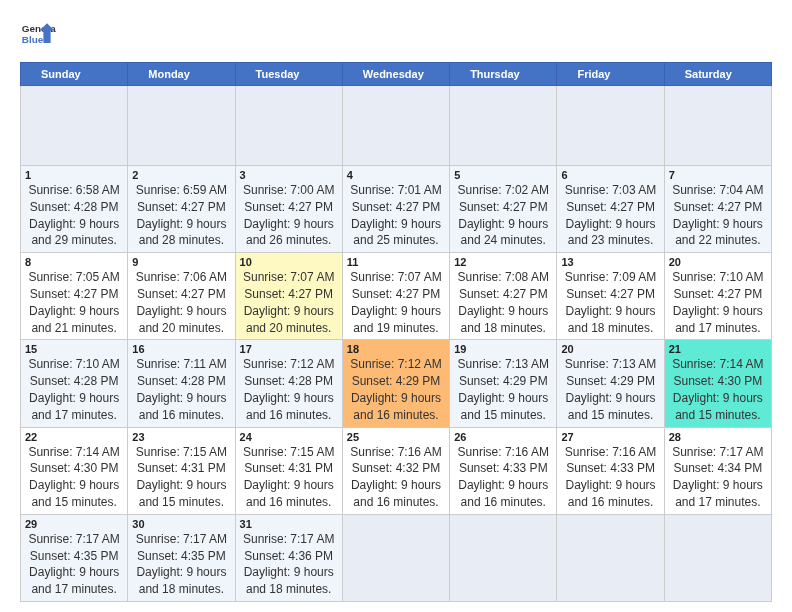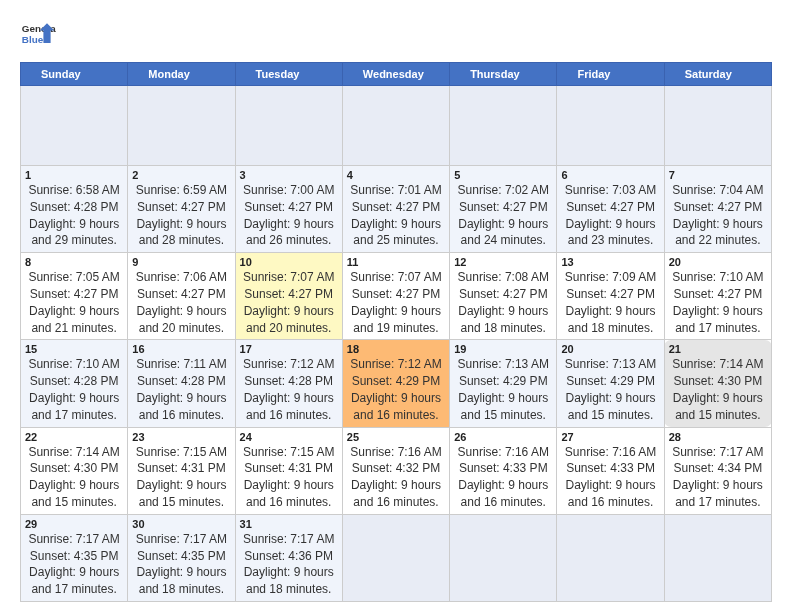--- a/index.html
+++ b/index.html
@@ -208,21 +208,21 @@
             <div class="cell-text">Sunrise: 7:12 AM<br>Sunset: 4:29 PM<br>Daylight: 9 hours and 16 minutes.</div>
           </td>
           <td style="background: rgb(240, 244, 251);">
             <span class="day-num">19</span>
             <div class="cell-text">Sunrise: 7:13 AM<br>Sunset: 4:29 PM<br>Daylight: 9 hours and 15 minutes.</div>
           </td>
           <td style="background: rgb(240, 244, 251);">
             <span class="day-num">20</span>
             <div class="cell-text">Sunrise: 7:13 AM<br>Sunset: 4:29 PM<br>Daylight: 9 hours and 15 minutes.</div>
           </td>
-          <td style="background: #e5e5e5; border-radius: 7px;">
+          <td style="background: #5eead4;">
             <span class="day-num">21</span>
             <div class="cell-text">Sunrise: 7:14 AM<br>Sunset: 4:30 PM<br>Daylight: 9 hours and 15 minutes.</div>
           </td>
         </tr>
         <tr>
           <td style="background: rgb(255, 255, 255);">
             <span class="day-num">22</span>
             <div class="cell-text">Sunrise: 7:14 AM<br>Sunset: 4:30 PM<br>Daylight: 9 hours and 15 minutes.</div>
           </td>
           <td style="background: rgb(255, 255, 255);">

